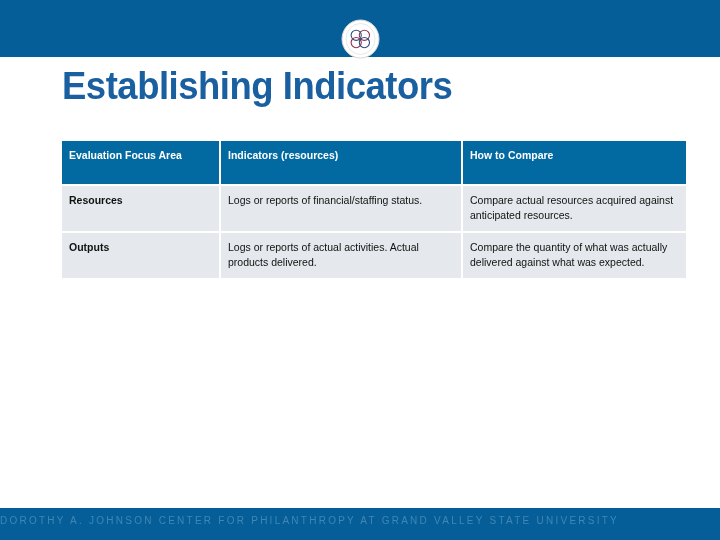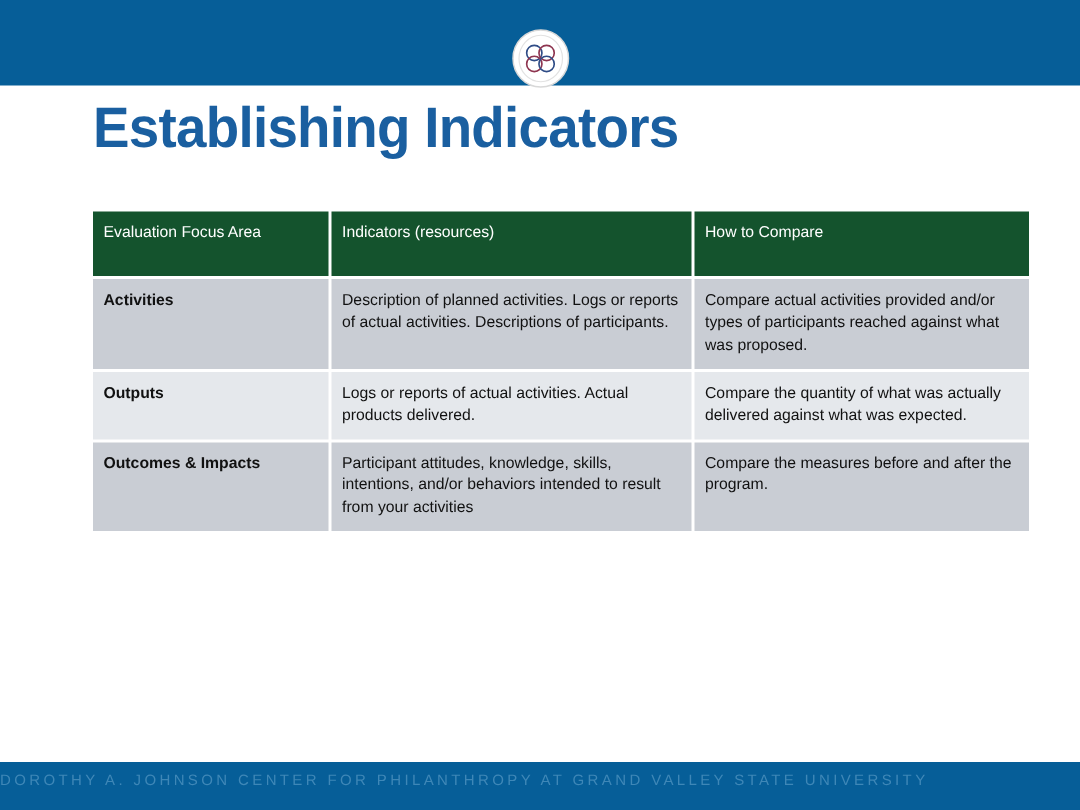--- a/index.html
+++ b/index.html
@@ -65,23 +65,23 @@
   }
   #indicator-table td,
   #indicator-table th {
     vertical-align: top;
     padding: 7px 7px 8px 7px;
     line-height: 1.42;
     text-align: left;
     font-weight: normal;
   }
   #indicator-table thead th {
-    background: #14532d;
+    background: #0369a1;
     color: #ffffff;
-    font-weight: normal;
+    font-weight: bold;
     height: 28px;
   }
   .col-a { width: 143px; }
   .col-b { width: 226px; }
   .col-c { width: 209px; }
 
   #indicator-table tbody tr.row-light td { background: #e5e8ec; }
   #indicator-table tbody tr.row-dark  td { background: #c9cdd4; }
   #indicator-table tbody td.cell-focus { font-weight: bold; }
 
@@ -127,32 +127,27 @@
 
 <table id="indicator-table">
   <thead>
     <tr>
       <th class="col-a">Evaluation Focus Area</th>
       <th class="col-b">Indicators (resources)</th>
       <th class="col-c">How to Compare</th>
     </tr>
   </thead>
   <tbody>
-    <tr class="row-dark">
-      <td class="col-a cell-focus">Activities</td>
-      <td class="col-b">Description of planned activities. Logs or reports of actual activities. Descriptions of participants.</td>
-      <td class="col-c">Compare actual activities provided and/or types of participants reached against what was proposed.</td>
+    <tr class="row-light">
+      <td class="col-a cell-focus">Resources</td>
+      <td class="col-b">Logs or reports of financial/staffing status.</td>
+      <td class="col-c">Compare actual resources acquired against anticipated resources.</td>
     </tr>
     <tr class="row-light">
       <td class="col-a cell-focus">Outputs</td>
       <td class="col-b">Logs or reports of actual activities. Actual products delivered.</td>
       <td class="col-c">Compare the quantity of what was actually delivered against what was expected.</td>
-    </tr>
-    <tr class="row-dark">
-      <td class="col-a cell-focus">Outcomes &amp; Impacts</td>
-      <td class="col-b">Participant attitudes, knowledge, skills, intentions, and/or behaviors intended to result from your activities</td>
-      <td class="col-c">Compare the measures before and after the program.</td>
     </tr>
   </tbody>
 </table>
 
 <div id="bottom-band"></div>
 <div id="footer-text">DOROTHY A. JOHNSON CENTER FOR PHILANTHROPY AT GRAND VALLEY STATE UNIVERSITY</div>
 
 </body></html>

